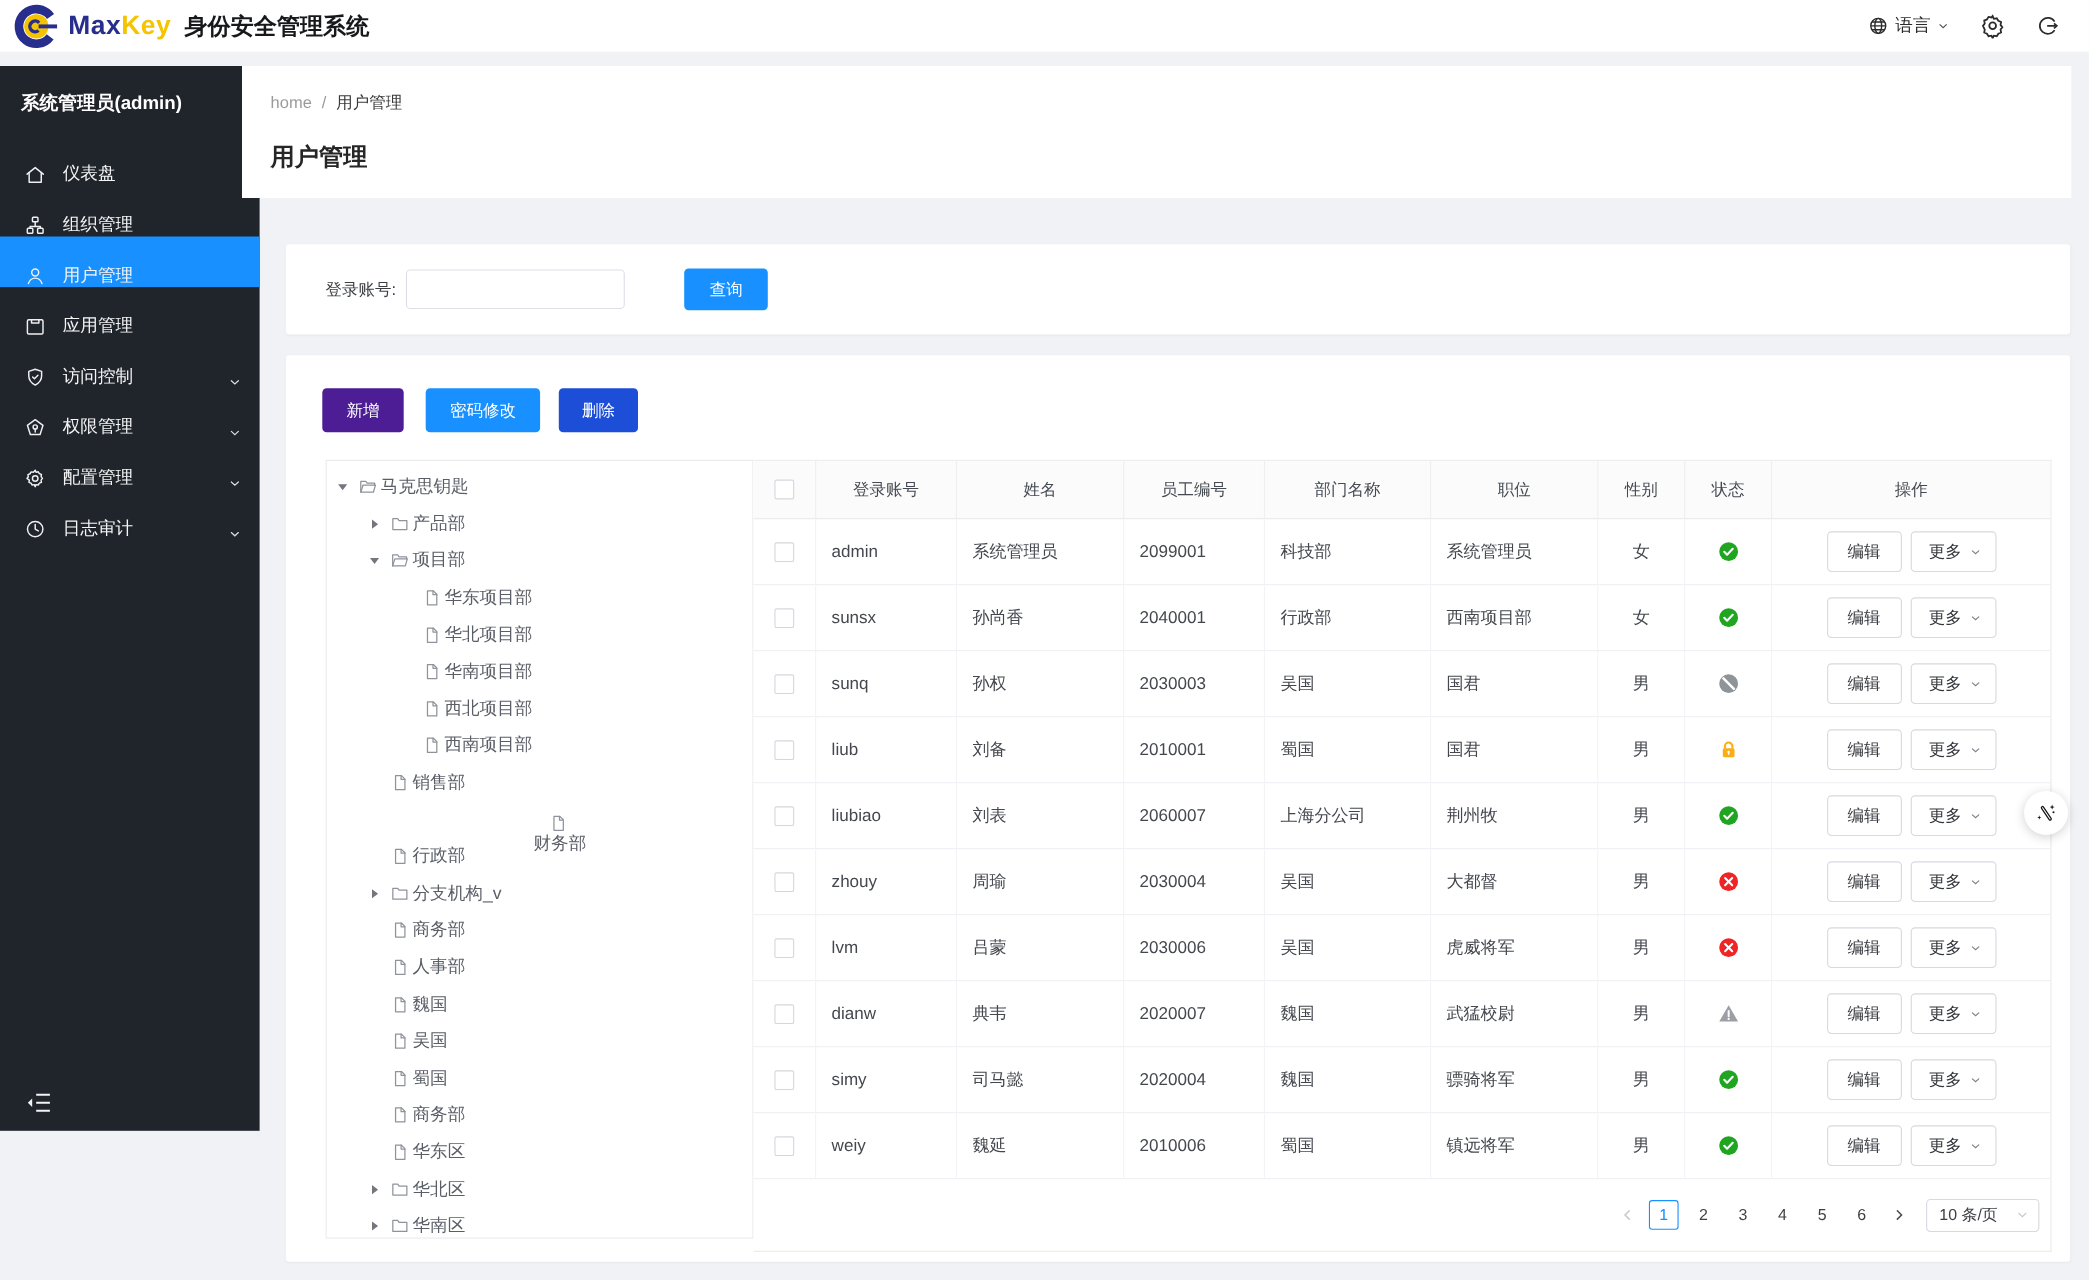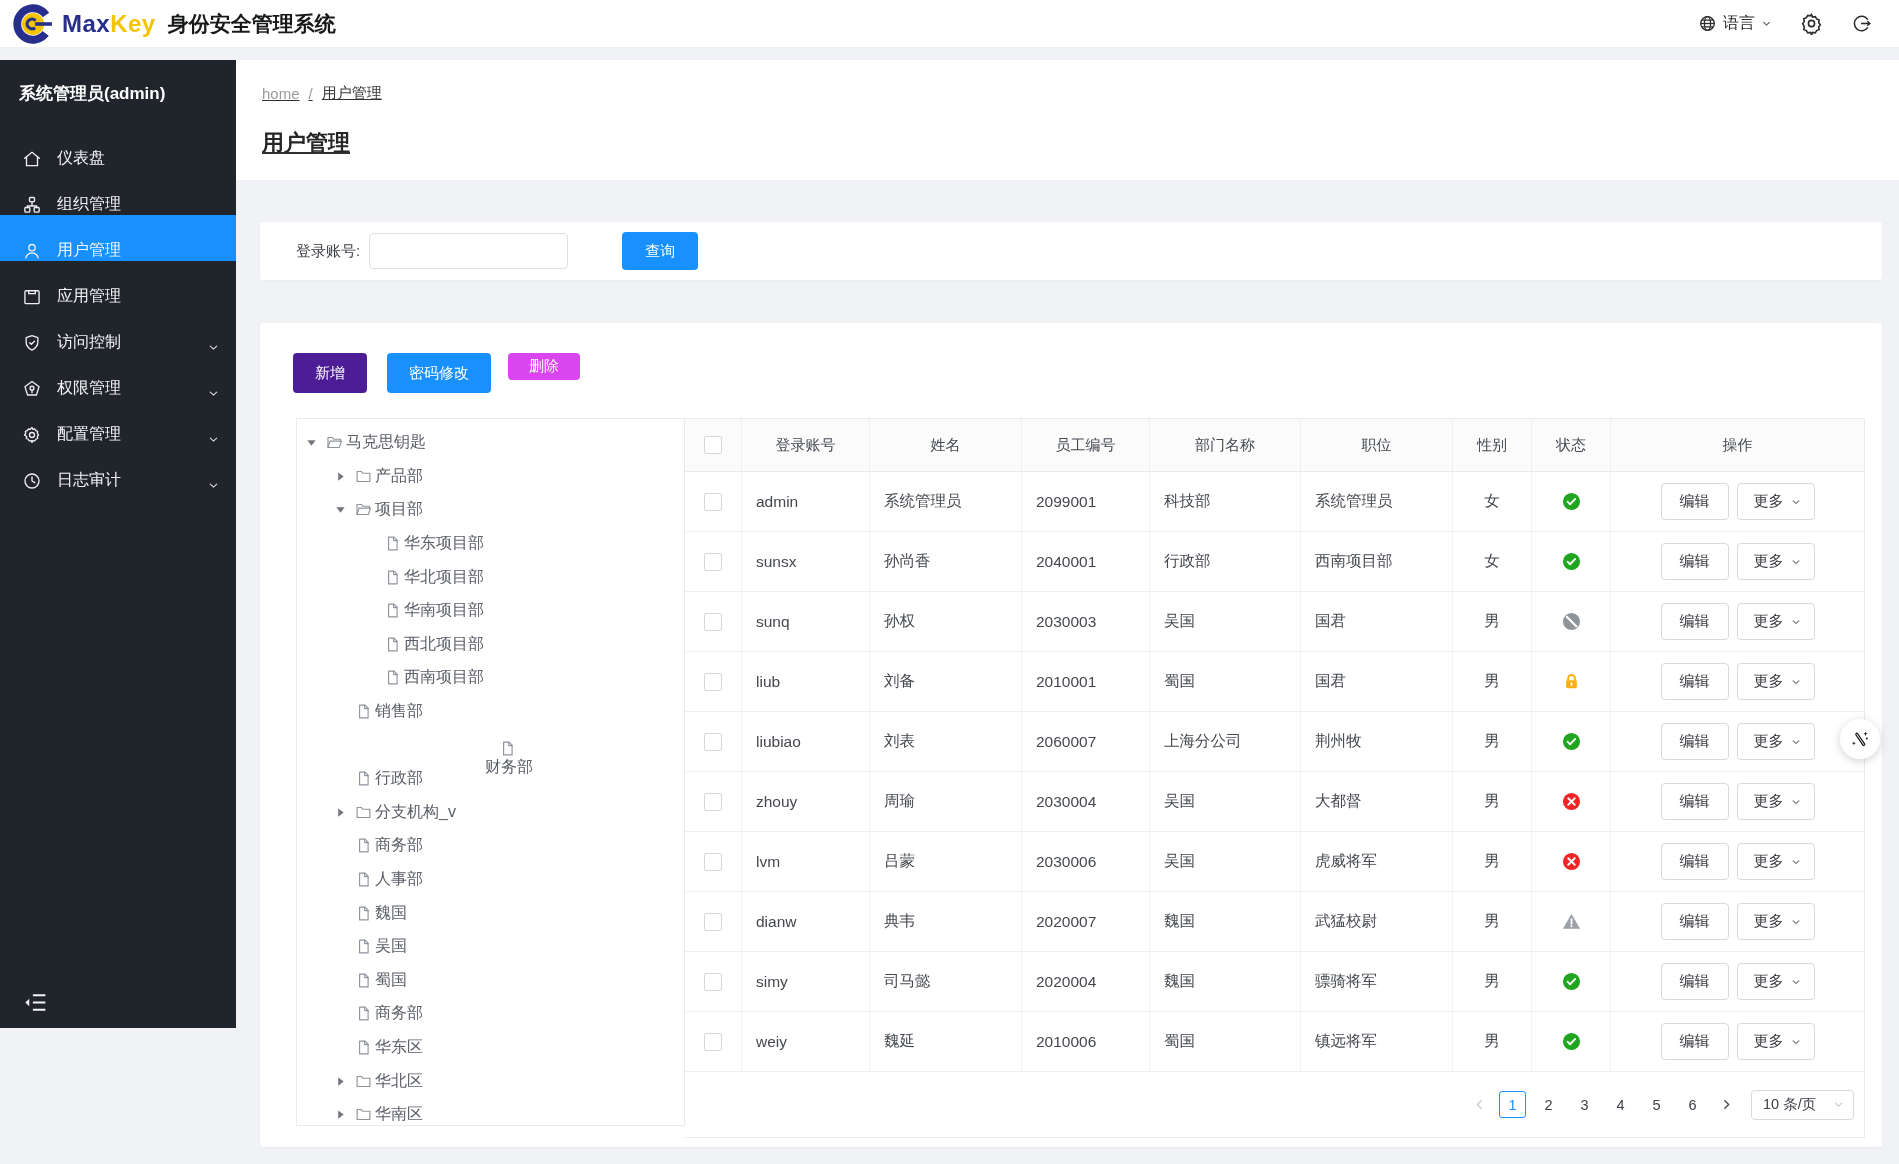--- a/index.html
+++ b/index.html
@@ -24,44 +24,44 @@
   .sidebar{position:absolute;left:0;top:60px;width:236px;height:968px;background:#20242b;}
   .side-user{padding:22px 0 18px 19px;font-size:17px;font-weight:bold;color:#fff;}
   .menu-item{position:relative;height:46px;display:flex;align-items:flex-end;
              padding-left:22px;color:#f4f5f6;font-size:16px;cursor:pointer;}
   .menu-item .mi-icon{margin-right:15px;color:#eef0f2;}
   .menu-item.active{background:#1890ff;}
   .menu-chevron{position:absolute;right:17px;color:rgba(255,255,255,.85);}
   .fold-btn{position:absolute;left:23px;bottom:13px;color:#f2f3f5;cursor:pointer;}
 
   
-  .page-head{position:absolute;left:236px;top:60px;width:1663px;height:120px;background:#fff;
-             box-sizing:border-box;padding:24px 0 0 26px;text-decoration:underline;}
+  .page-head{position:absolute;left:220px;top:60px;width:1663px;height:120px;background:#fff;
+             box-sizing:border-box;padding:24px 0 0 26px;}
   .breadcrumb{font-size:15px;display:flex;gap:9px;align-items:center;}
   .bc-home{color:#9b9b9b;cursor:pointer;}
   .bc-sep{color:#9b9b9b;}
   .bc-cur{color:#3a3a3a;}
   .page-title{margin-top:25px;font-size:22px;font-weight:bold;color:#262626;}
 
   
   .card{position:absolute;background:#fff;border-radius:3px;box-shadow:0 1px 3px rgba(0,0,0,.04);}
-  .search-card{left:260px;top:222px;width:1622px;height:58px;}
+  .search-card{left:260px;top:222px;width:1622px;height:82px;}
   .search-inner{display:flex;align-items:center;height:100%;padding-left:36px;box-sizing:border-box;}
   .search-label{font-size:15px;color:#3a3d42;}
   .search-input{margin-left:9px;width:199px;height:36px;border:1px solid #dcdfe6;border-radius:4px;
                 box-sizing:border-box;padding:0 10px;font-size:14px;color:#303133;outline:none;}
   .btn{display:inline-flex;align-items:center;justify-content:center;border:none;border-radius:4px;
        color:#fff;font-size:15px;cursor:pointer;font-family:inherit;}
   .btn-query{margin-left:54px;height:38px;padding:0 23px;background:#1890ff;}
 
   .main-card{left:260px;top:323px;width:1622px;height:824px;}
   .toolbar{position:absolute;left:33px;top:30px;display:flex;}
   .btn-add{height:40px;padding:0 22px;background:#4c1d95;}
   .btn-pass{height:40px;padding:0 22px;background:#1890ff;margin-left:20px;}
-  .btn-del{height:27px;padding:0 21px;background:#d946ef;margin-left:17px;}
+  .btn-del{height:40px;padding:0 21px;background:#1d4ed8;margin-left:17px;}
 
   
   .tree{position:absolute;left:36px;top:95px;width:389px;height:708px;border:1px solid #e9eaec;
         box-sizing:border-box;padding-top:7px;overflow:hidden;}
   .tree-row{height:33.6px;display:flex;align-items:center;font-size:16px;color:#5a5e66;cursor:pointer;}
   .tree-caret{width:12px;height:12px;margin-right:9px;display:flex;align-items:center;
               justify-content:center;color:#73777d;flex:none;}
   .tree-nicon{margin-right:3px;color:#8e939b;flex:none;}
 
   

